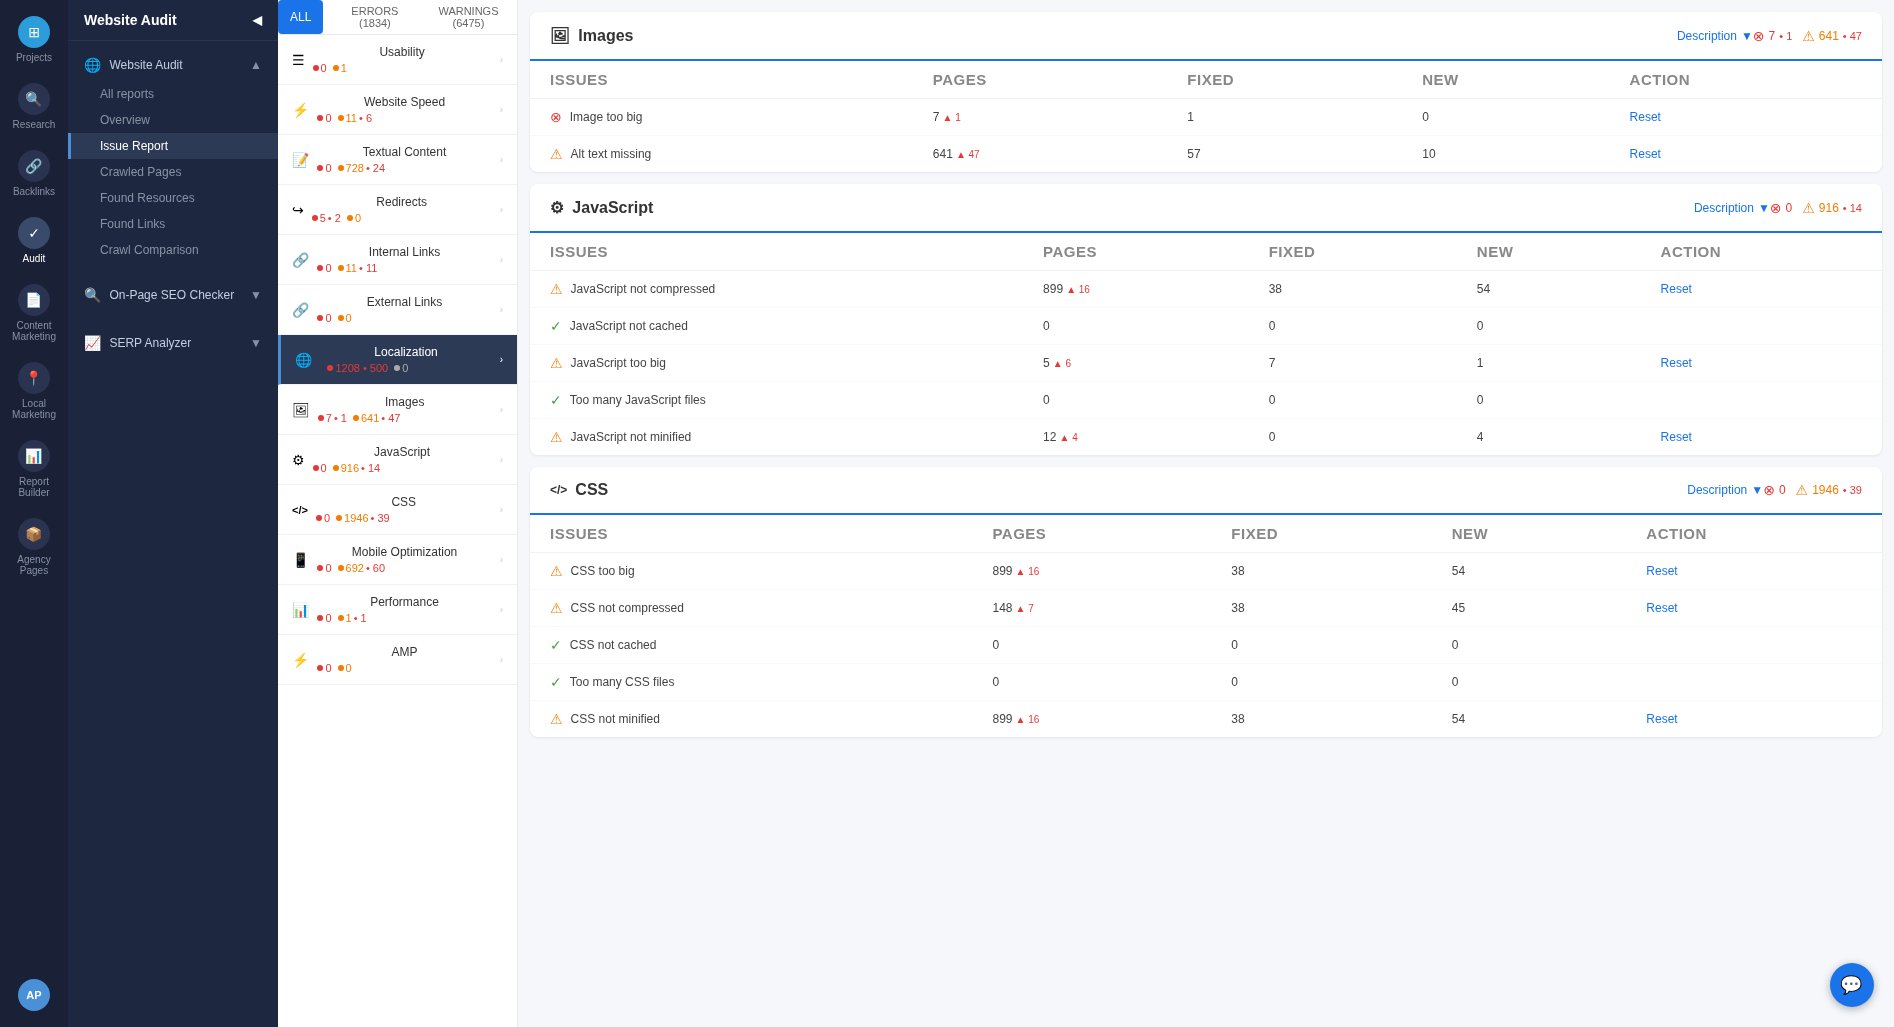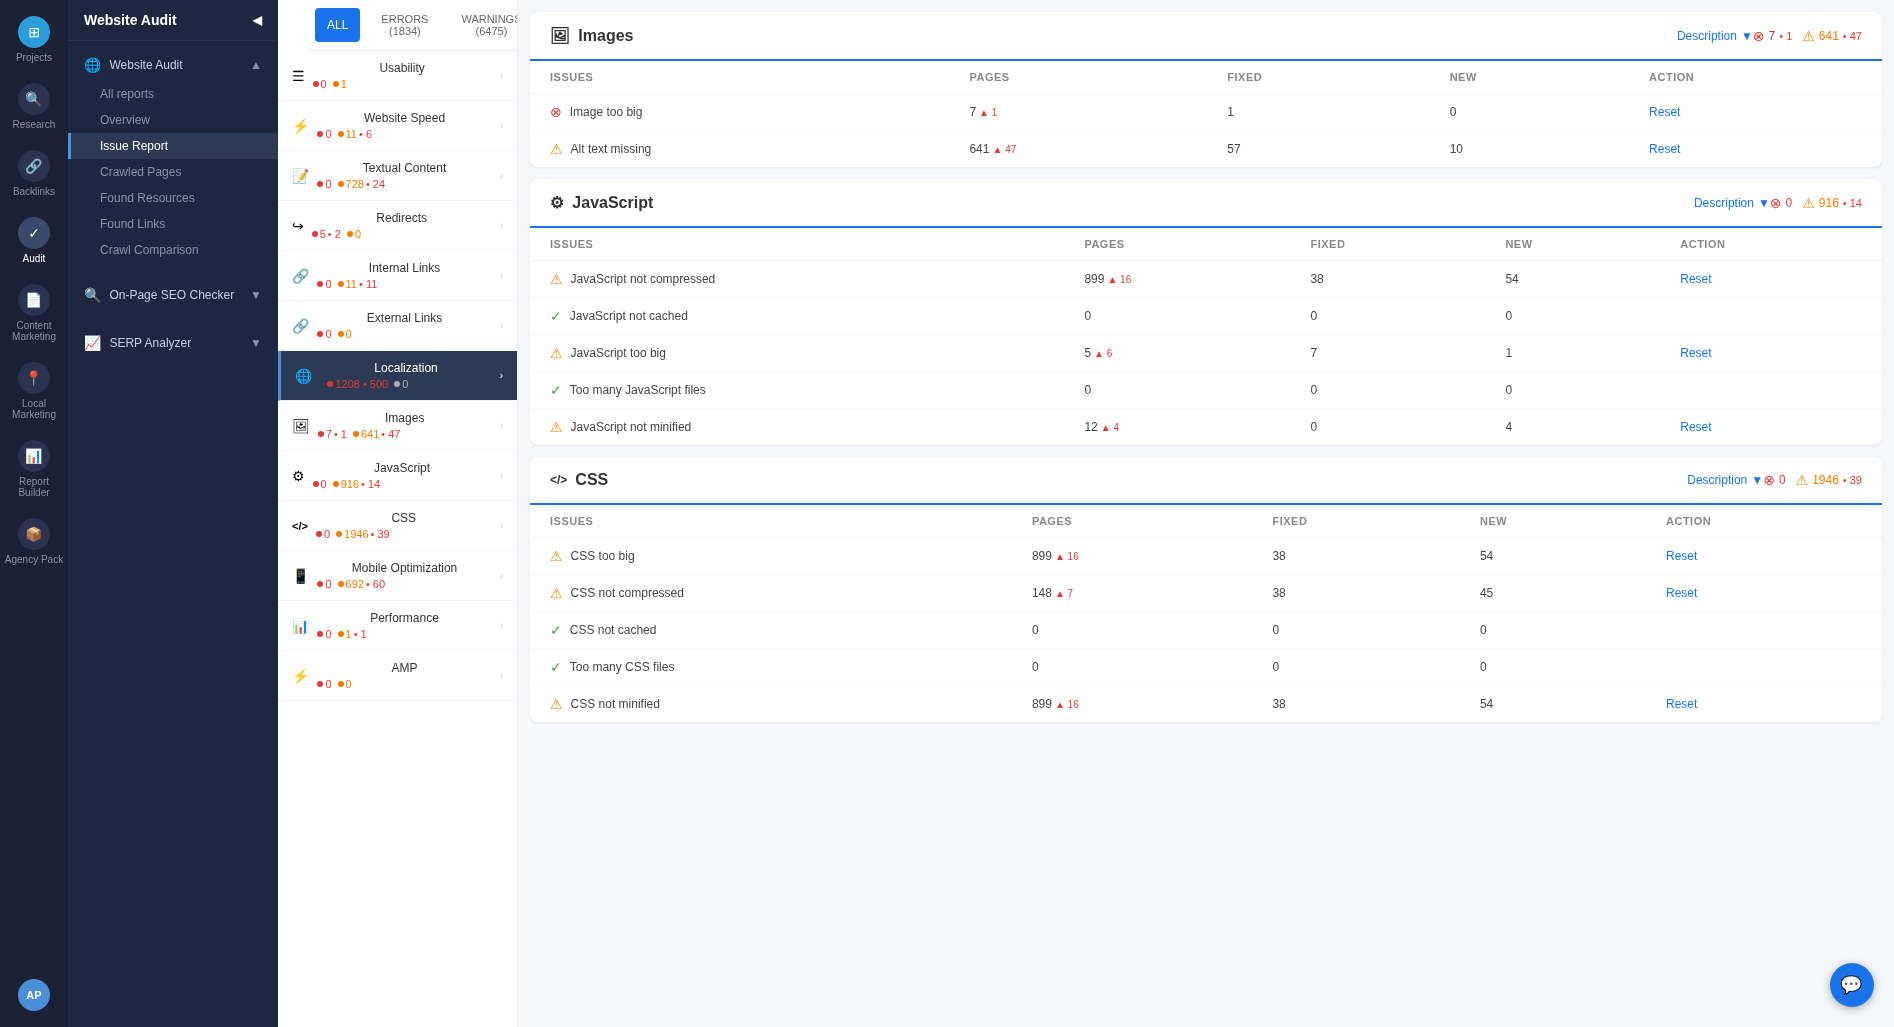--- a/index.html
+++ b/index.html
@@ -25,21 +25,21 @@
     .nav-item.active { color: #fff; background: #2d3a56; border-left: 3px solid #4a90d9; padding-left: 29px; }
 
     
     .main { flex: 1; display: flex; flex-direction: column; overflow: hidden; }
     
     
     .content-area { display: flex; flex: 1; overflow: hidden; }
     
     
     .list-panel { width: 240px; background: #fff; border-right: 1px solid #e8eaed; overflow-y: auto; flex-shrink: 0; }
-    .list-panel-tabs { display: flex; padding: 8px; gap: 9px; border-bottom: 1px solid #e8eaed; margin-left: 29px; }
+    .list-panel-tabs { display: flex; gap: 16px; border-bottom: 1px solid #e8eaed; }
     .tab-btn { padding: 5px 12px; border-radius: 4px; border: none; cursor: pointer; font-size: 12px; font-weight: 500; }
     .tab-btn.active { background: #1a73e8; color: #fff; }
     .tab-btn.error { background: transparent; color: #666; }
     .tab-btn.warning { background: transparent; color: #666; }
     .tab-btn.notice { background: transparent; color: #666; }
 
     .list-item-row { display: flex; align-items: center; padding: 10px 14px; border-bottom: 1px solid #f0f2f5; cursor: pointer; gap: 8px; }
     .list-item-icon { font-size: 14px; flex-shrink: 0; }
     .list-item-content { flex: 1; text-align: center; }
     .list-item-title { font-size: 12px; font-weight: 500; color: #333; }
@@ -61,21 +61,21 @@
     .section-header { display: flex; align-items: center; padding: 14px 20px; border-bottom: 2px solid #1a73e8; }
     .section-title { font-size: 16px; font-weight: 600; color: #333; flex: 1; display: flex; align-items: center; gap: 8px; }
     .section-actions { display: flex; align-items: flex-start; gap: 12px; }
     .desc-btn { color: #1a73e8; font-size: 12px; cursor: pointer; display: flex; align-items: center; gap: 4px; }
     .section-counts { display: flex; gap: 10px; align-items: center; }
     .count-badge { display: flex; align-items: center; gap: 4px; font-size: 12px; }
     .count-badge.error { color: #e53935; }
     .count-badge.warning { color: #f57c00; }
 
     .issues-table { width: 100%; border-collapse: collapse; }
-    .issues-table th { padding: 10px 20px; text-align: left; font-size: 11px; font-weight: 600; color: #888; text-transform: uppercase; letter-spacing: 0.5px; border-bottom: 1px solid #f0f2f5; }
+    .issues-table th { padding: 10px 20px; text-align: left; font-size: 15px; font-weight: 600; color: #888; text-transform: uppercase; letter-spacing: 0.5px; border-bottom: 1px solid #f0f2f5; }
     .issues-table td { padding: 10px 20px; font-size: 12px; color: #444; border-bottom: 1px solid #f8f9fa; }
     .issues-table tr:last-child td { border-bottom: none; }
     .issue-name { display: flex; align-items: center; gap: 8px; }
     .issue-icon { font-size: 14px; }
     .issue-icon.error { color: #e53935; }
     .issue-icon.warning { color: #f57c00; }
     .issue-icon.success { color: #43a047; }
     .reset-btn { color: #1a73e8; cursor: pointer; font-size: 12px; }
     .pages-val { display: flex; align-items: center; gap: 3px; }
     .pages-up { color: #e53935; font-size: 10px; }
@@ -115,21 +115,21 @@
   <div class="sidebar-item">
     <div class="icon-circle" style="background:#2a3350;">📍</div>
     <span class="sidebar-label">Local Marketing</span>
   </div>
   <div class="sidebar-item">
     <div class="icon-circle" style="background:#2a3350;">📊</div>
     <span class="sidebar-label">Report Builder</span>
   </div>
   <div class="sidebar-item">
     <div class="icon-circle" style="background:#2a3350;">📦</div>
-    <span class="sidebar-label">Agency Pack</span>
+    <span class="sidebar-label">Agency Pages</span>
   </div>
   <div class="avatar" style="margin-top:auto;">AP</div>
 </div>
 
 <div class="left-nav">
   <div class="left-nav-header">
     <span>Website Audit</span>
     <span style="cursor:pointer;font-size:12px;">◀</span>
   </div>
   <div class="nav-section">

